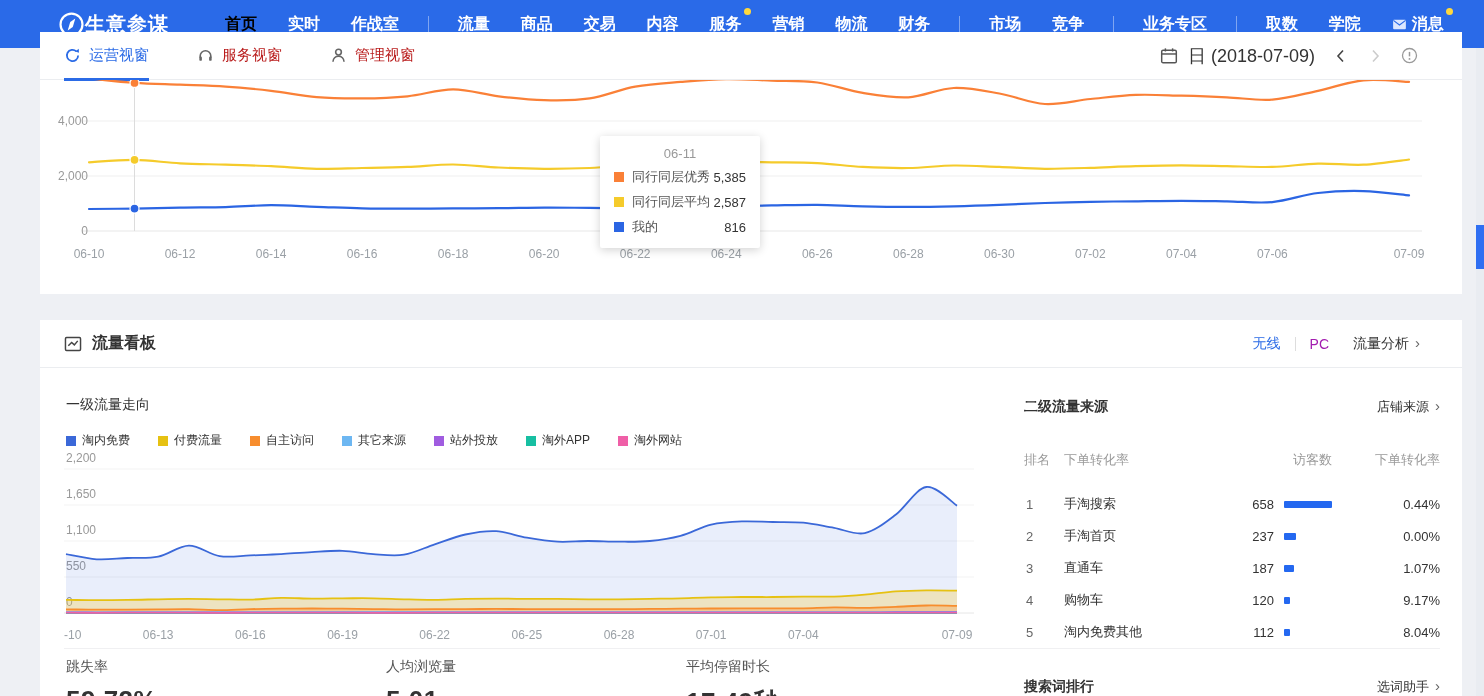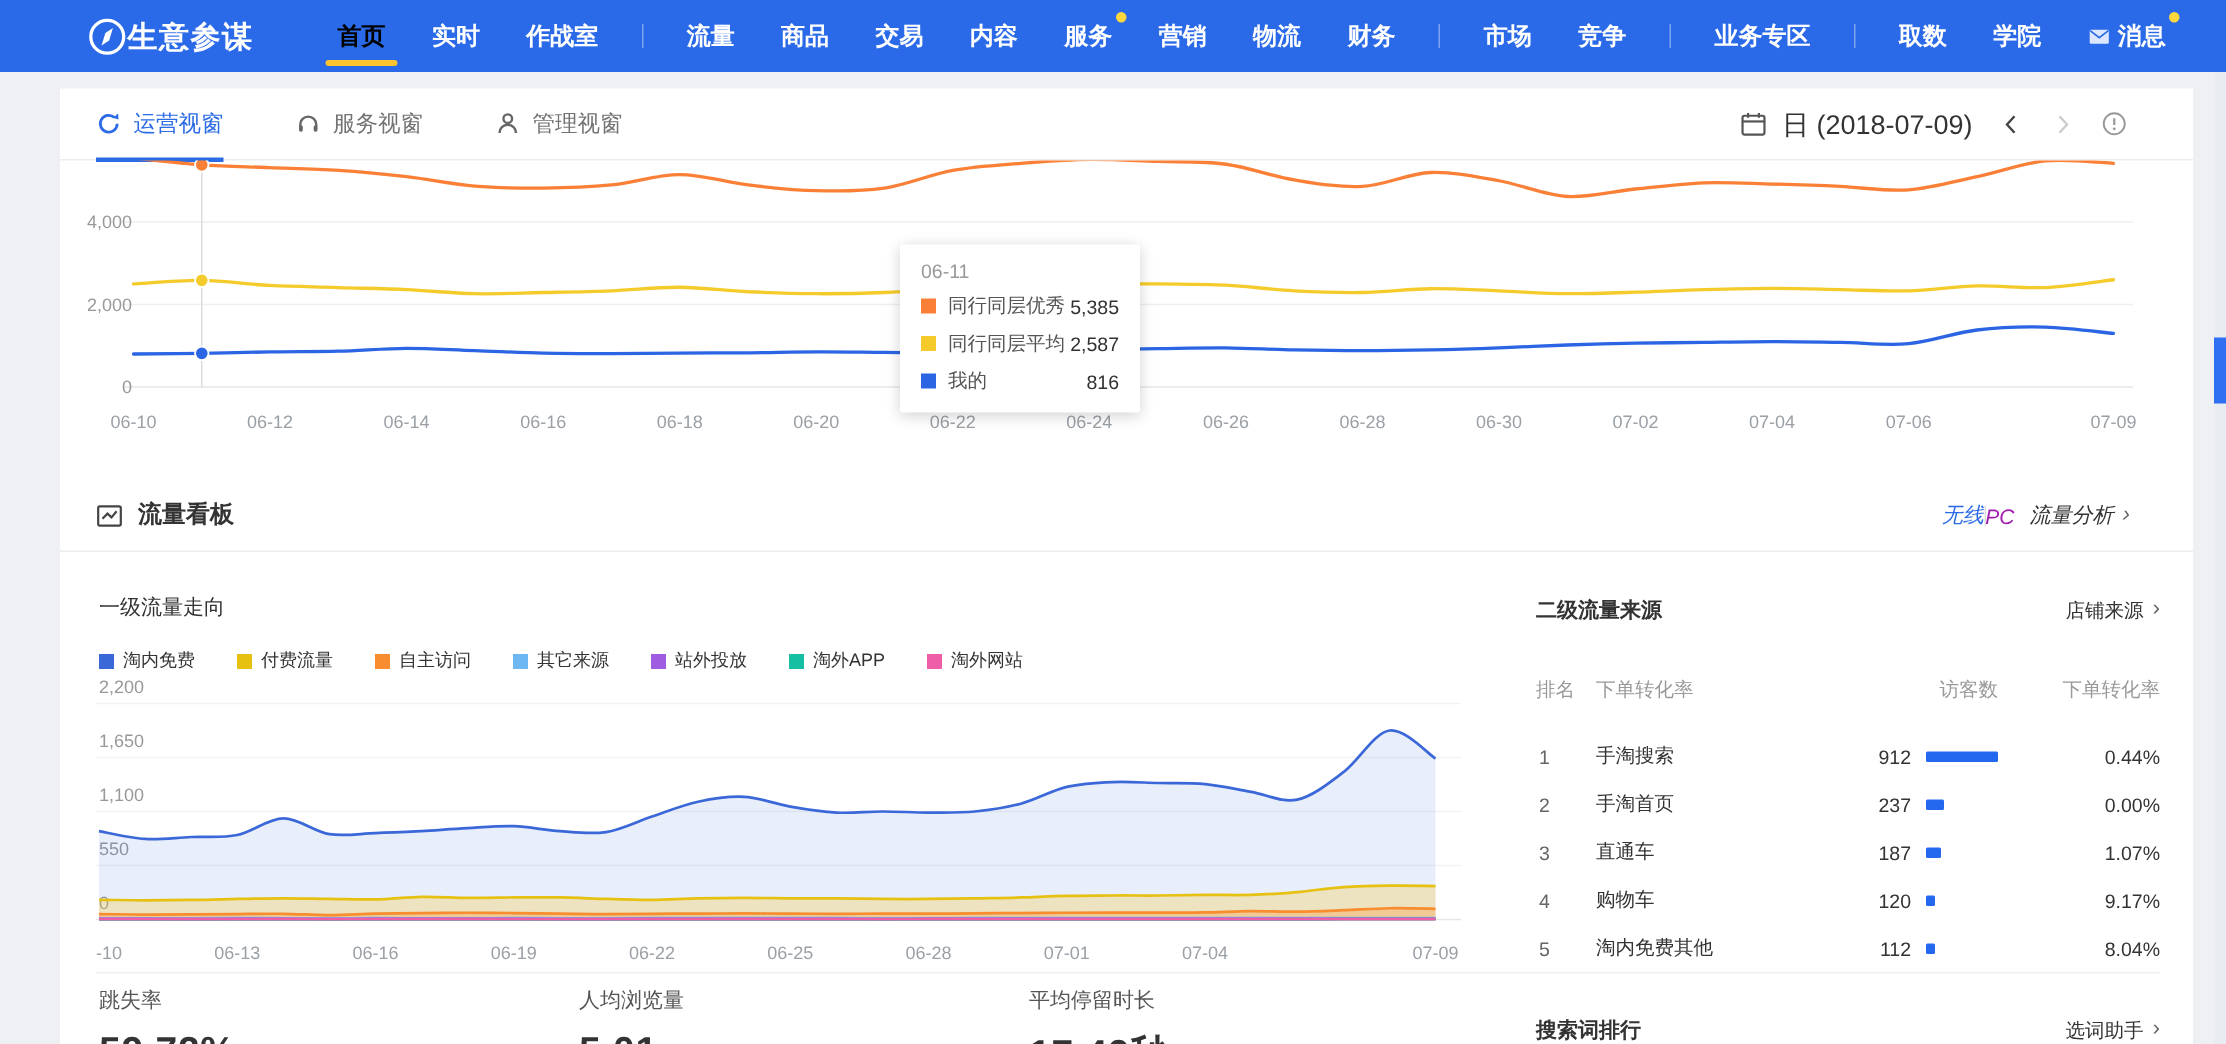--- a/index.html
+++ b/index.html
@@ -12,43 +12,43 @@
   .brand-name { color:#fff; font-size:20px; font-weight:bold; letter-spacing:1px; }
   .nav-menu { flex:1; display:flex; align-items:center; justify-content:space-between; margin-left:54px; }
   .nav-item { position:relative; color:#fff; font-size:16px; font-weight:600; cursor:pointer; padding:12px 2px; white-space:nowrap; display:flex; align-items:center; gap:5px; }
   .nav-item.active { color:#000000; }
   .nav-item.active::after { content:""; position:absolute; left:-6px; right:-6px; bottom:3px; height:4px; background:#fbc531; border-radius:2px; }
   .nav-badge { position:absolute; top:6px; right:-7px; width:7px; height:7px; border-radius:50%; background:#ffd83d; }
   .nav-sep { width:1px; height:16px; background:rgba(255,255,255,.4); }
 
   
   .card { position:absolute; background:#fff; }
-  #card-top { left:40px; top:59px; width:1422px; height:262px; }
+  #card-top { left:40px; top:32px; width:1422px; height:262px;text-align:center; }
   #card-main { left:40px; top:320px; width:1422px; height:420px; }
 
   
   .tabbar { height:48px; border-bottom:1px solid #ebedf0; display:flex; align-items:center; padding:0 24px; }
-  .vtab { display:flex; align-items:center; gap:8px; font-size:15px; color:#737373; margin-right:48px; height:48px; position:relative; cursor:pointer; }
+  .vtab { display:flex; align-items:center; gap:8px; font-size:15px; color:#b91c1c; margin-right:48px; height:48px; position:relative; cursor:pointer; }
   .vtab.active { color:#2b6be6; }
   .vtab.active::after { content:""; position:absolute; left:0; right:0; bottom:-1px; height:3px; background:#2b6be6; }
   .date-controls { margin-left:auto; display:flex; align-items:center; gap:18px; padding-right:20px; }
   .date-label { font-size:18px; color:#333; margin-left:-8px; }
   .icon-btn { display:flex; align-items:center; cursor:pointer; }
 
   
   .tooltip { position:absolute; left:560px; top:104px; width:160px; background:#fff; box-shadow:0 2px 10px rgba(0,0,0,.18); border-radius:2px; padding:10px 14px 12px; z-index:5; }
   .tooltip-title { font-size:13px; color:#999; margin-bottom:6px; }
   .tt-row { display:flex; align-items:center; margin-top:7px; font-size:13px; color:#555; }
   .tt-sq { width:10px; height:10px; margin-right:8px; flex:0 0 auto; }
   .tt-val { margin-left:auto; color:#333; }
 
   
   .panel-head { height:48px; display:flex; align-items:center; padding:0 24px; border-bottom:1px solid #ebedf0; }
   .panel-title { font-size:16px; font-weight:bold; margin-left:10px; }
-  .head-right { margin-left:auto; display:flex; align-items:center; font-size:14px; padding-right:18px;font-style:italic; }
+  .head-right { margin-left:auto; display:flex; align-items:center; gap:14px; font-size:14px; padding-right:18px; }
   .dev-tab { cursor:pointer; color:#a21caf; }
   .dev-tab.active { color:#2b6be6; }
   .head-sep { width:1px; height:14px; background:#ddd; }
   .link { color:#333; cursor:pointer; display:flex; align-items:flex-start; gap:6px; }
   .arrow { color:#666; font-size:15px; line-height:1; }
 
   .sub-title { position:absolute; left:26px; top:76px; font-size:14px; color:#333; }
   .legend { position:absolute; left:26px; top:112px; display:flex; align-items:center; gap:28px; }
   .lg-item { display:flex; align-items:center; gap:6px; font-size:12px; color:#333; cursor:pointer; }
   .lg-sq { width:10px; height:10px; }
@@ -382,21 +382,21 @@
       <span>排名</span>
       <span>下单转化率</span>
       <span class="th-vis">访客数</span>
       <span class="th-conv">下单转化率</span>
     </div>
     <div class="tbl-rows" id="source-rows">
         <div class="tbl-row">
           <span style="color:#666;padding-left:2px;">1</span>
           <span>手淘搜索</span>
           <span class="col-visitors">
-            <span class="vis-val">912</span>
+            <span class="vis-val">658</span>
             <span class="bar-wrap">
               <span class="bar" style="width:48px"></span>
             </span>
           </span>
           <span class="col-conv">0.44%</span>
         </div>
         <div class="tbl-row">
           <span style="color:#666;padding-left:2px;">2</span>
           <span>手淘首页</span>
           <span class="col-visitors">

